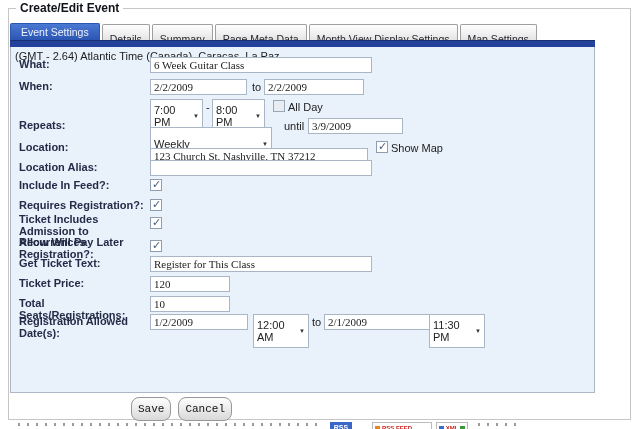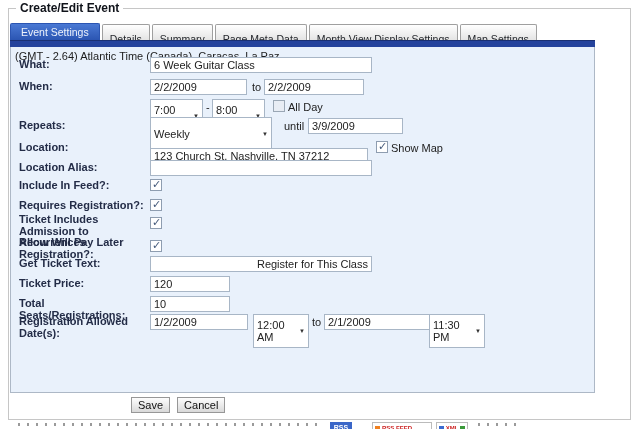--- a/index.html
+++ b/index.html
@@ -22,33 +22,33 @@
   .bluebar { position:absolute; left:1px; top:31px; width:585px; height:7px;
              background:#24429c; border-top:1px solid #1a2f72; }
 
   
   .panel { position:absolute; left:1px; top:38px; width:585px; height:346px;
            background:#e9f1fb; border:1px solid #adb8c6; border-top:none; }
   .tz { position:absolute; left:4px; top:3px; font-size:11px; color:#1c1c1c; }
 
   .lbl { position:absolute; left:8px; width:130px; font-size:11px; font-weight:bold; color:#232c47; line-height:11.5px; }
   .inp { position:absolute; height:16px; border:1px solid #a8b6c6; background:#fff;
-         font-family:Liberation Sans, sans-serif; font-size:11px; color:#222; padding:0 3px; }
+         font-family:Liberation Serif, serif; font-size:11px; color:#222; padding:0 3px; }
   .sel { position:absolute; height:16px; border:1px solid #a8b6c6; background:#fff; display:flex;
          align-items:center; justify-content:space-between; padding:16px 3px; font-size:11px; color:#222; cursor:default; }
   .sel-arrow { font-size:6px; color:#333; margin-left:4px; }
   .txt { position:absolute; font-size:11px; color:#222; white-space:nowrap; }
   .cb { position:absolute; width:12px; height:12px; background:#fff; border:1px solid #8e9db0; }
   .cb.checked::after { content:"✓"; position:absolute; left:1px; top:-2px; font-size:11px; color:#44597a; }
   .cb.unchecked { background:#e8edf4; border-color:#9aa7b5; }
 
   
   .btnrow { position:absolute; left:122px; top:388px; display:flex; gap:7px; }
-  .btn { height:16px; padding:1px 6px; font-family:Liberation Sans, sans-serif; font-size:11px; color:#111;
-         background:linear-gradient(#fdfdfd,#d9d9d9); border:1px solid #979797; border-radius:0; cursor:default; }
+  .btn { height:24px; padding:1px 6px; font-family:Liberation Mono, monospace; font-size:11px; color:#111;
+         background:linear-gradient(#fdfdfd,#d9d9d9); border:1px solid #979797; border-radius:8px; cursor:default; }
 
   
   .footer { position:absolute; left:0; top:422px; width:640px; height:7px; overflow:hidden; }
   .dashes { position:absolute; top:1px; height:3px;
             background:repeating-linear-gradient(90deg,#9a9a9a 0 2px,transparent 2px 9px); }
   .badge { position:absolute; top:0; height:12px; font-size:7px; line-height:11px; white-space:nowrap; }
   .badge.blue { background:#3a66c8; color:#fff; font-weight:bold; text-align:center; }
   .badge.white { background:#fff; border:1px solid #bbb; display:flex; align-items:center; padding:0 2px; gap:2px; }
   .sq { display:inline-block; width:5px; height:5px; }
   .red-txt { color:#c22; font-weight:bold; font-size:6px; }
@@ -88,21 +88,21 @@
       </div>
       <div class="txt" style="left:195px; top:54px">-</div>
       <div class="sel" style="left:201px; top:52px; width:53px">
         <span>8:00 PM</span>
         <span class="sel-arrow">▼</span>
       </div>
       <span class="cb unchecked" style="left:262px; top:53px"></span>
       <div class="txt" style="left:277px; top:54px">All Day</div>
 
       <div class="lbl" style="top:73px">Repeats:</div>
-      <div class="sel" style="left:139px; top:70px; width:122px">
+      <div class="sel" style="left:139px; top:80px; width:122px">
         <span>Weekly</span>
         <span class="sel-arrow">▼</span>
       </div>
       <div class="txt" style="left:273px; top:73px">until</div>
       <input class="inp" style="left: 297px; top: 71px; width: 95px;" value="3/9/2009">
 
       <div class="lbl" style="top:95px">Location:</div>
       <input class="inp" style="left: 139px; top: 93px; width: 218px; margin-top: 8px;" value="123 Church St, Nashville, TN 37212">
       <span class="cb checked" style="left:365px; top:94px"></span>
       <div class="txt" style="left:380px; top:95px">Show Map</div>
@@ -116,21 +116,21 @@
       <div class="lbl" style="top:153px">Requires Registration?:</div>
       <span class="cb checked" style="left:139px; top:152px"></span>
 
       <div class="lbl" style="top:167px">Ticket Includes Admission to Recurrences</div>
       <span class="cb checked" style="left:139px; top:170px"></span>
 
       <div class="lbl" style="top:190px">Allow Will Pay Later Registration?:</div>
       <span class="cb checked" style="left:139px; top:193px"></span>
 
       <div class="lbl" style="top:211px">Get Ticket Text:</div>
-      <input class="inp" style="left: 139px; top: 209px; width: 222px; text-align: right;" value="Register for This Class">
+      <input class="inp" style="left: 139px; top: 209px; width: 222px;" value="Register for This Class">
 
       <div class="lbl" style="top:231px">Ticket Price:</div>
       <input class="inp" style="left: 139px; top: 229px; width: 80px;" value="120">
 
       <div class="lbl" style="top:251px">Total Seats/Registrations:</div>
       <input class="inp" style="left: 139px; top: 249px; width: 80px;" value="10">
 
       <div class="lbl" style="top:269px">Registration Allowed Date(s):</div>
       <input class="inp" style="left: 139px; top: 267px; width: 98px;" value="1/2/2009">
       <div class="sel" style="left:242px; top:267px; width:56px">

